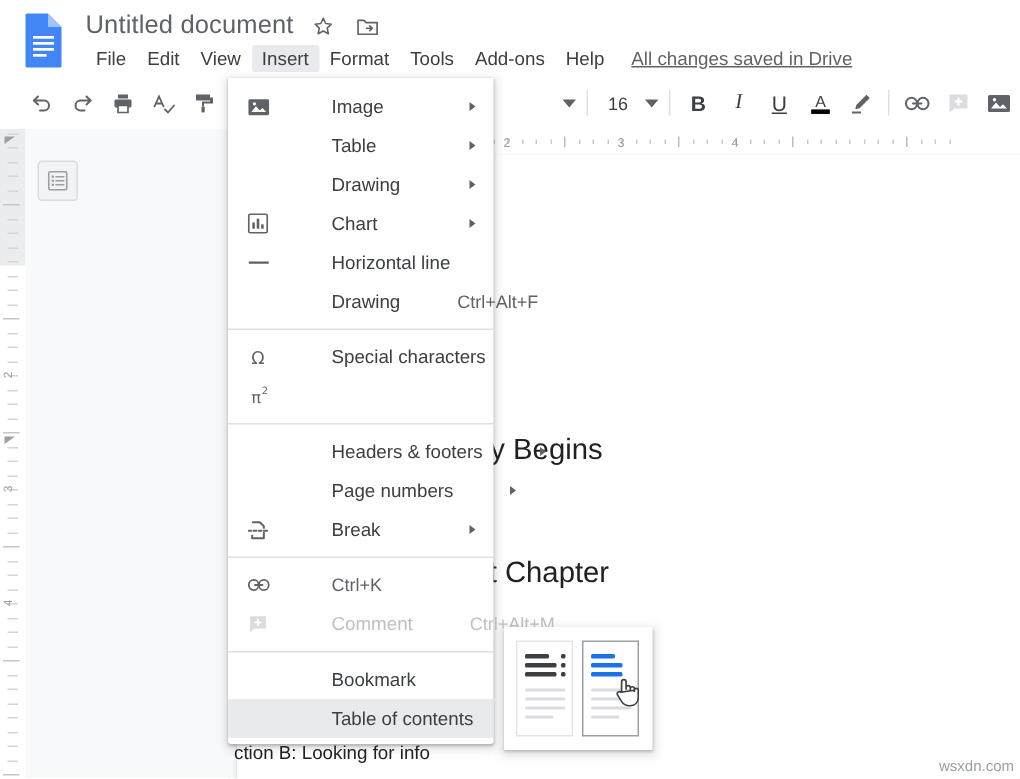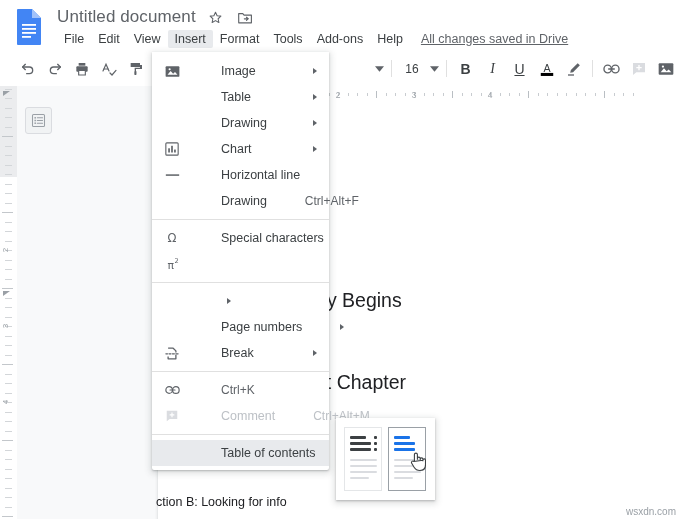--- a/index.html
+++ b/index.html
@@ -438,20 +438,21 @@
         <span class="mi-ic">
           <svg width="15" height="15" viewBox="0 0 18 18">
             <text x="7" y="14" text-anchor="middle" font-family="DejaVu Sans, sans-serif" font-size="13" fill="#5f6368">π</text>
             <text x="14" y="7" text-anchor="middle" font-family="DejaVu Sans, sans-serif" font-size="8" fill="#5f6368">2</text>
           </svg>
         </span>
       </div>
       <div class="msep"></div>
       <div class="mi">
         <span class="mi-ic"></span>
+        <span class="mi-lb">Headers &amp; footers</span>
         <span class="mi-ar"></span>
       </div>
       <div class="mi">
         <span class="mi-ic"></span>
         <span class="mi-lb">Page numbers</span>
         <span class="mi-ar"></span>
       </div>
       <div class="mi">
         <span class="mi-ic">
           <svg width="14" height="15" viewBox="0 0 18 18" fill="none" stroke="#5f6368" stroke-width="1.7" stroke-linejoin="round">
@@ -478,20 +479,24 @@
         <span class="mi-ic">
           <svg width="14" height="14" viewBox="0 0 24 24" fill="#dadce0">
             <path d="M3 3h18v14H8l-5 4z"></path>
             <path d="M11 6h2v3h3v2h-3v3h-2v-3H8V9h3z" fill="#fff"></path>
           </svg>
         </span>
         <span class="mi-lb">Comment</span>
         <span class="mi-sc">Ctrl+Alt+M</span>
       </div>
       <div class="msep"></div>
+      <div class="mi">
+        <span class="mi-ic"></span>
+        <span class="mi-lb">Bookmark</span>
+      </div>
       <div class="mi hl">
         <span class="mi-ic"></span>
         <span class="mi-lb">Table of contents</span>
         <span class="mi-ar"></span>
       </div>
     </div>
 
   <div class="toc-sub">
     <div class="toc-opt">
       <div class="tl" style="left:5px;top:8px;  width:16px;height:2.6px;background:#3c4043;"></div>

